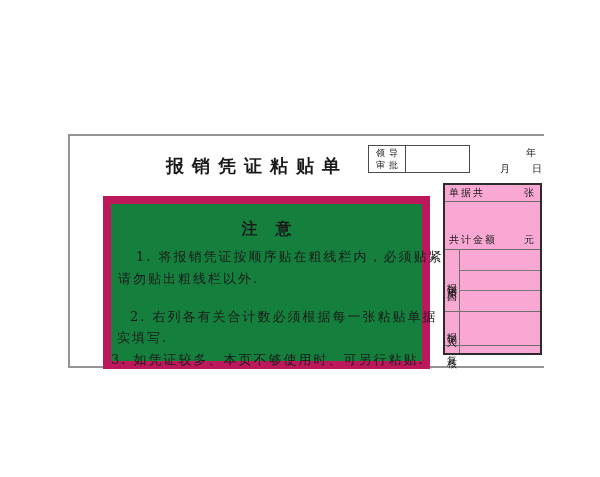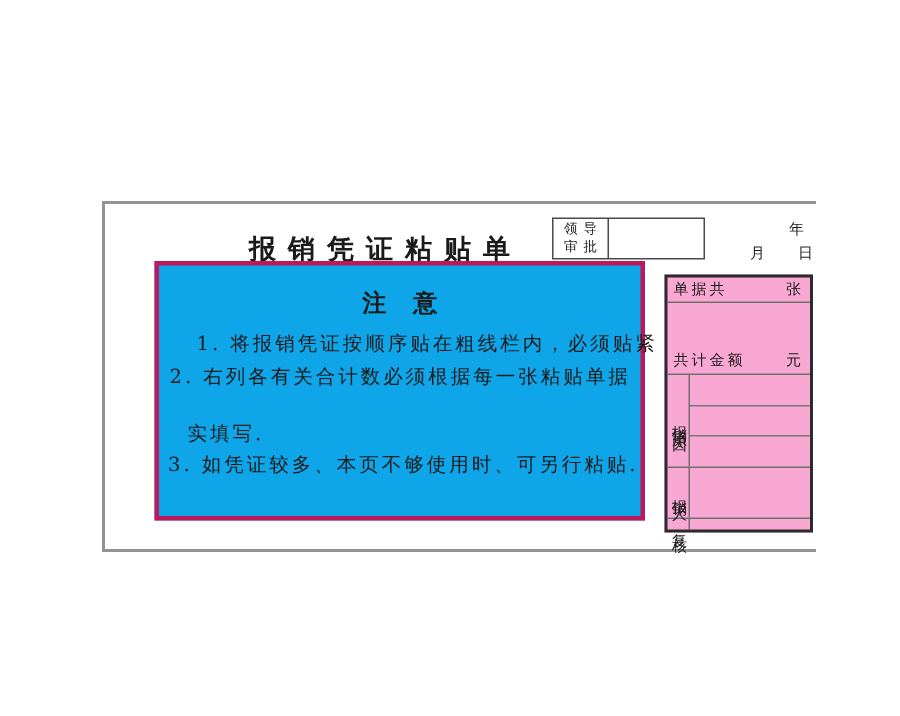--- a/index.html
+++ b/index.html
@@ -29,22 +29,22 @@
   }
   .approval-label span{padding-left:4px;}
   .approval-sign-cell{flex:1;}
   
   .date-label{position:absolute;font-size:10px;}
   .date-year{left:526px;top:146px;}
   .date-month{left:500px;top:162px;}
   .date-day{left:532px;top:162px;}
   
   .notice-box{
-    position:absolute;left:103px;top:174px;width:327px;height:173px;
-    border:3px solid #be185d;box-sizing:border-box;background:#0ea5e9;
+    position:absolute;left:103px;top:196px;width:327px;height:173px;
+    border:8px solid #be185d;box-sizing:border-box;background:#15803d;
   }
   .notice-heading{
     position:absolute;top:15px;left:0;width:100%;text-align:center;
     font-size:16px;font-weight:bold;letter-spacing:18px;text-indent:18px;
   }
   .notice-lines{position:absolute;top:42px;left:0;width:100%;}
   .notice-line{
     font-size:13px;letter-spacing:2px;line-height:21.8px;white-space:nowrap;
   }
   .notice-line:nth-child(1){padding-left:25px;}
@@ -99,20 +99,21 @@
   </div>
 
   <div class="date-label date-year">年</div>
   <div class="date-label date-month">月</div>
   <div class="date-label date-day">日</div>
 
   <div class="notice-box">
     <div class="notice-heading">注意</div>
     <div class="notice-lines">
       <div class="notice-line">1. 将报销凭证按顺序贴在粗线栏内，必须贴紧，</div>
+      <div class="notice-line">请勿贴出粗线栏以外.</div>
       <div class="notice-line">2. 右列各有关合计数必须根据每一张粘贴单据</div>
       <div class="notice-line">实填写.</div>
       <div class="notice-line">3.  如凭证较多、本页不够使用时、可另行粘贴.</div>
     </div>
   </div>
 
   <div class="summary-table">
 
     <div class="sum-row row-docs">
       <span class="lbl">单据共</span>

